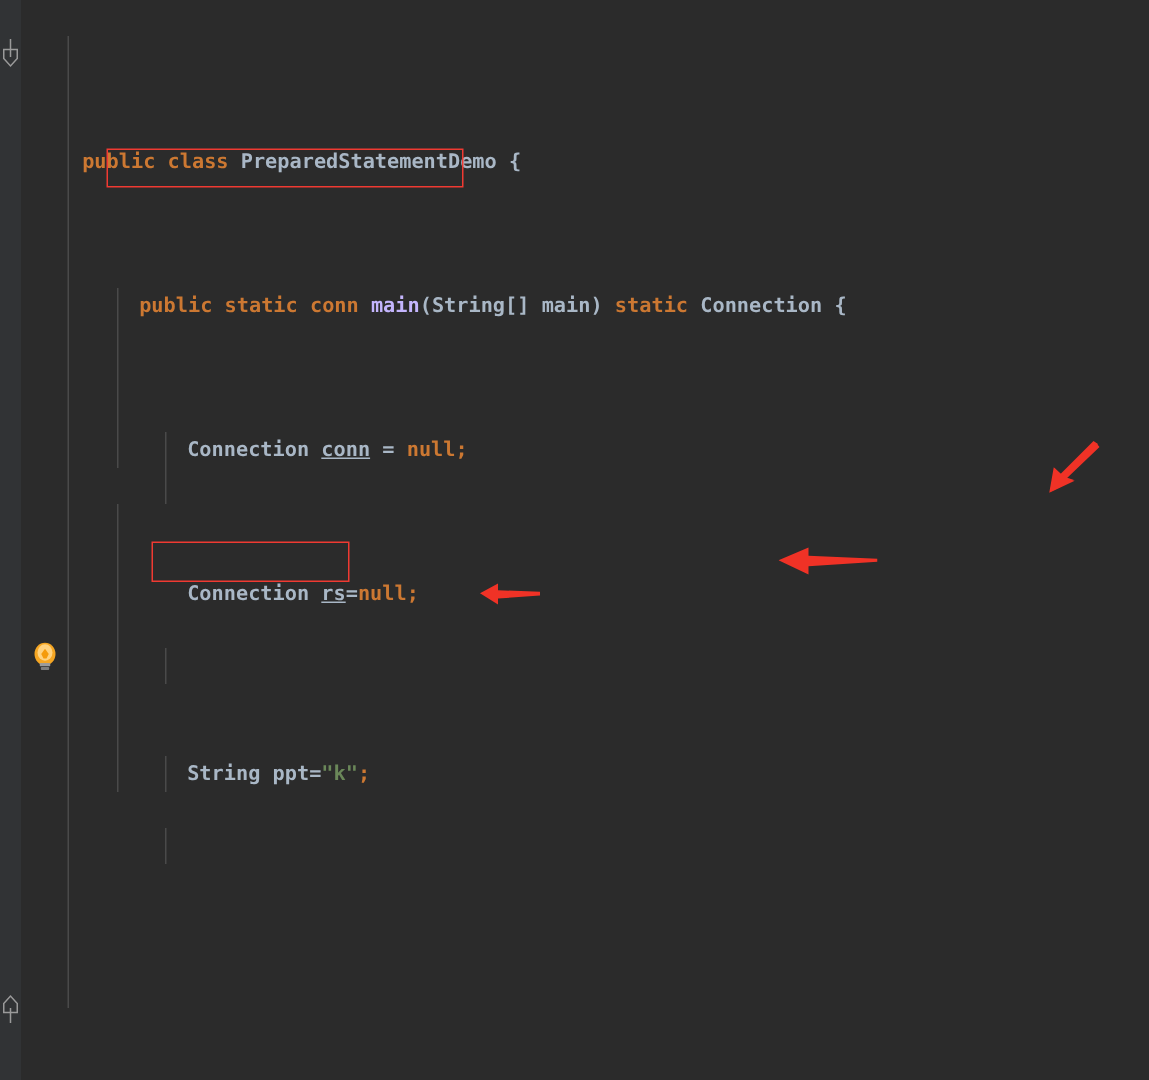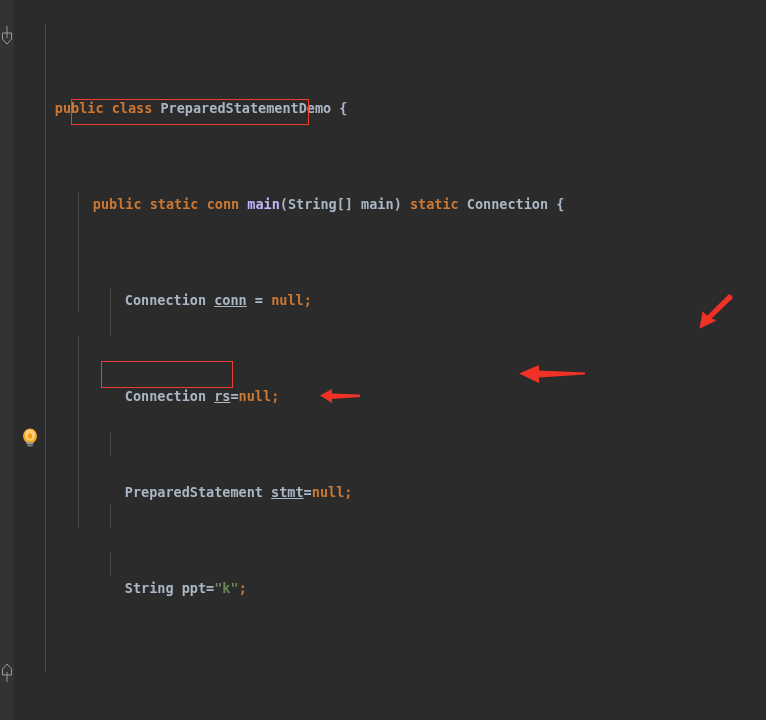--- a/index.html
+++ b/index.html
@@ -115,23 +115,20 @@
     </div>
 
     <div class="line" style="padding-left:76px;">
       <span class="cls">Connection</span> <span class="under">conn</span> <span class="txt">=</span> <span class="kw">null</span><span class="semi">;</span>
     </div>
 
     <div class="line" style="padding-left:76px;">
       <span class="cls">Connection</span> <span class="under">rs</span><span class="txt">=</span><span class="kw">null</span><span class="semi">;</span>
     </div>
 
-    <div class="line" style="padding-left:76px;">
-      <span class="cls">PreparedStatement</span> <span class="under">stmt</span><span class="txt">=</span><span class="kw">null</span><span class="semi">;</span>
-    </div>
 
     <div class="line" style="padding-left:76px;">
       <span class="cls">String</span> <span class="txt">ppt</span><span class="txt">=</span><span class="str">"k"</span><span class="semi">;</span>
     </div>
 
     <div class="line">&nbsp;</div>
 
     
 
     

